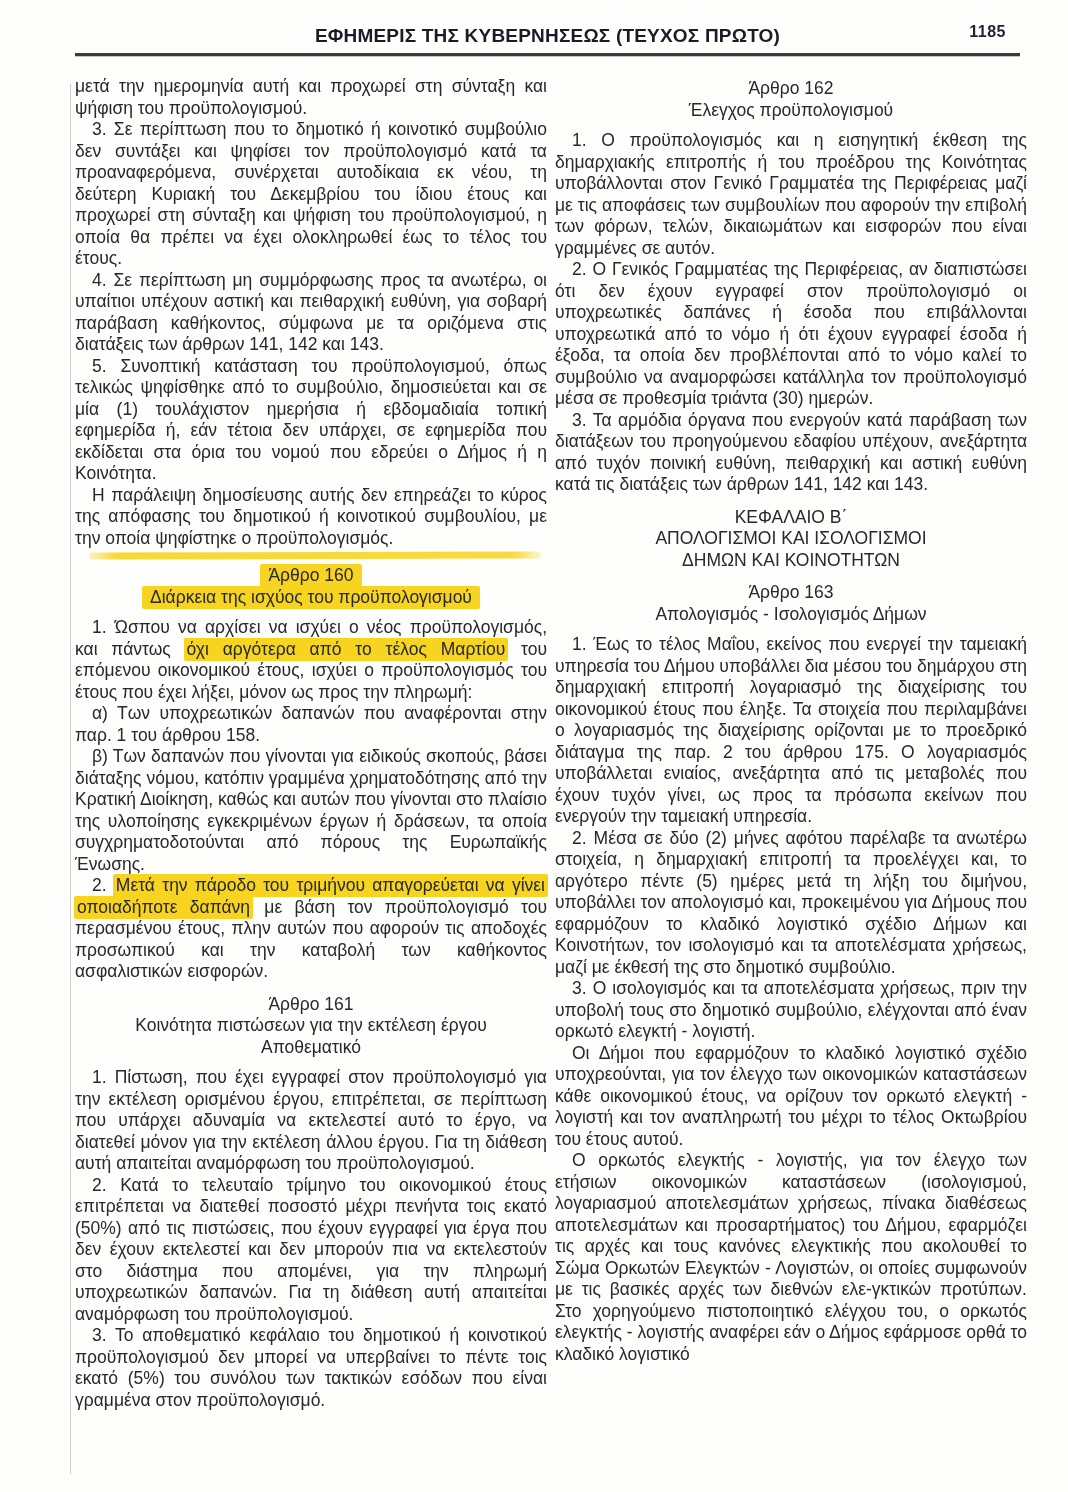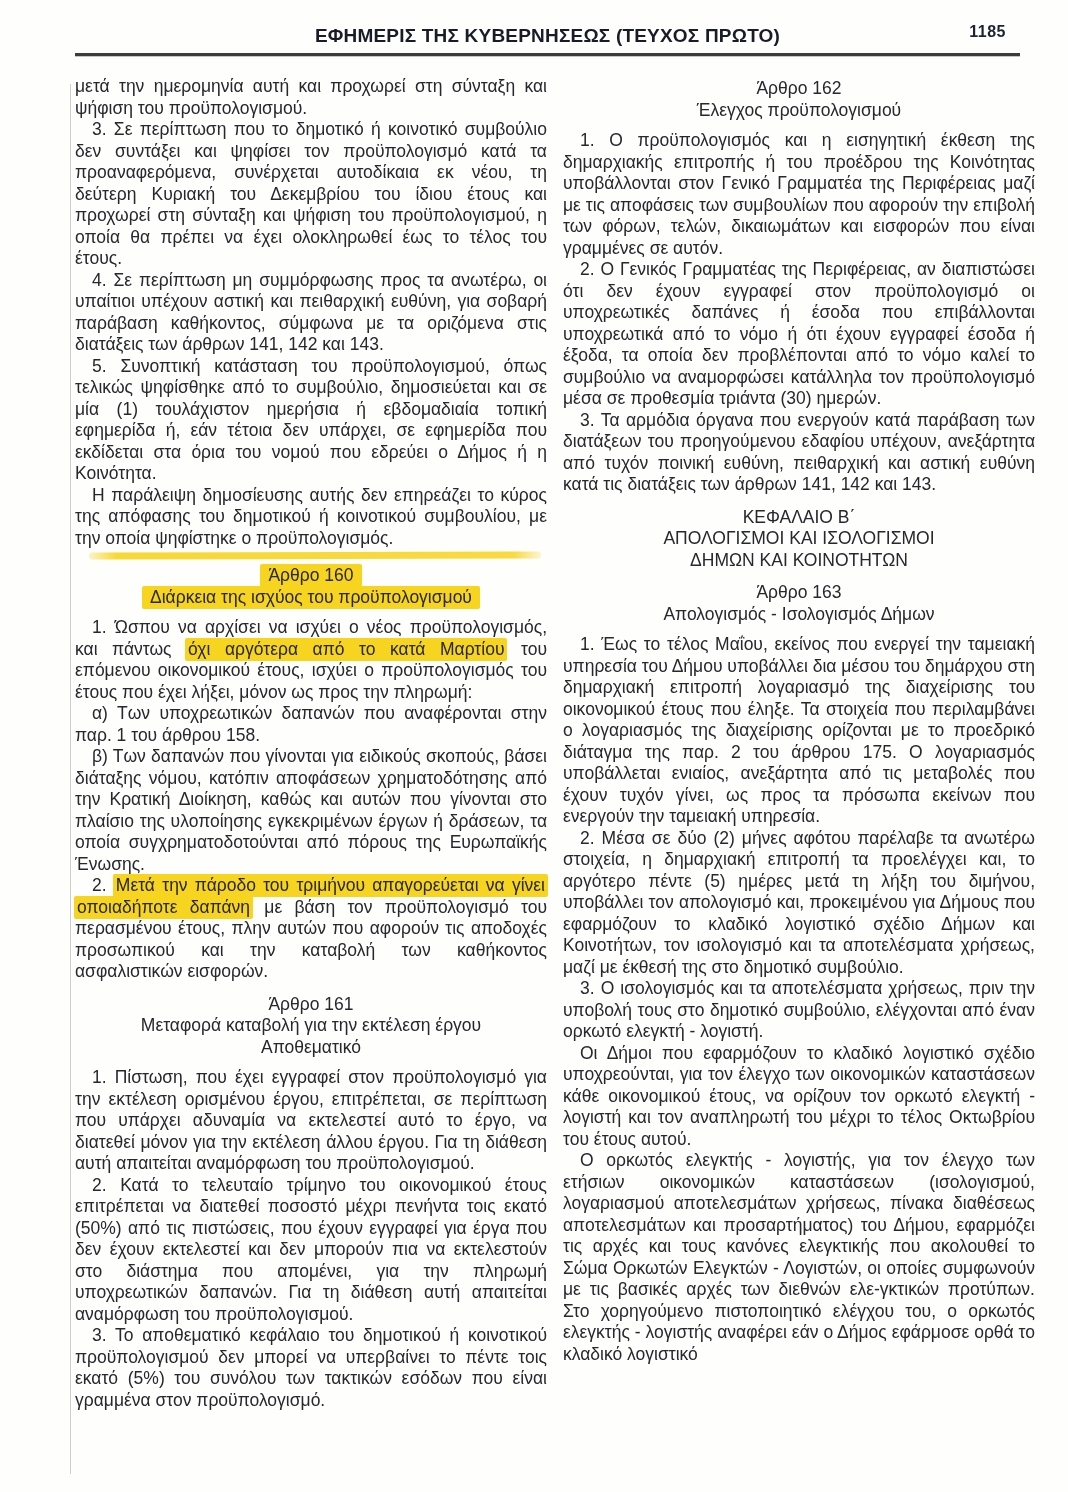--- a/index.html
+++ b/index.html
@@ -24,21 +24,21 @@
   .pagenum{
     position:absolute;right:14px;top:0;font-weight:bold;font-size:16px;
     color:#1a2233;letter-spacing:.5px;
   }
   .rule{
     position:absolute;left:75px;top:53px;width:945px;height:3px;
     background:#3c3c3c;box-shadow:0 1px 0 rgba(0,0,0,.22);
   }
   .content{
     position:absolute;left:75px;top:76px;width:960px;
-    display:flex;gap:16px;
+    display:flex;gap:8px;
   }
   .col{
     width:472px;
     font-size:17.5px;line-height:21.5px;
     text-align:justify;
   }
   .col p{margin:0;text-indent:17px;}
   .col p.noindent{text-indent:0;}
   .heading{text-align:center;text-indent:0;margin:11px 0 9px;}
   .heading .h-line{display:block;}
@@ -74,27 +74,27 @@
         <p class="noindent"><span>μετά την ημερομηνία αυτή και προχωρεί στη σύνταξη και ψήφιση του προϋπολογισμού.</span></p>
         <p><span>3. Σε περίπτωση που το δημοτικό ή κοινοτικό συμβούλιο δεν συντάξει και ψηφίσει τον προϋπολογισμό κατά τα προαναφερόμενα, συνέρχεται αυτοδίκαια εκ νέου, τη δεύτερη Κυριακή του Δεκεμβρίου του ίδιου έτους και προχωρεί στη σύνταξη και ψήφιση του προϋπολογισμού, η οποία θα πρέπει να έχει ολοκληρωθεί έως το τέλος του έτους.</span></p>
         <p><span>4. Σε περίπτωση μη συμμόρφωσης προς τα ανωτέρω, οι υπαίτιοι υπέχουν αστική και πειθαρχική ευθύνη, για σοβαρή παράβαση καθήκοντος, σύμφωνα με τα οριζόμενα στις διατάξεις των άρθρων 141, 142 και 143.</span></p>
         <p><span>5. Συνοπτική κατάσταση του προϋπολογισμού, όπως τελικώς ψηφίσθηκε από το συμβούλιο, δημοσιεύεται και σε μία (1) τουλάχιστον ημερήσια ή εβδομαδιαία τοπική εφημερίδα ή, εάν τέτοια δεν υπάρχει, σε εφημερίδα που εκδίδεται στα όρια του νομού που εδρεύει ο Δήμος ή η Κοινότητα.</span></p>
         <p><span>Η παράλειψη δημοσίευσης αυτής δεν επηρεάζει το κύρος της απόφασης του δημοτικού ή κοινοτικού συμβουλίου, με την οποία ψηφίστηκε ο προϋπολογισμός.</span></p>
         <div class="streak"></div>
         <div class="heading">
           <span class="h-line"><span class="hl">Άρθρο 160</span></span>
           <span class="h-line"><span class="hl">Διάρκεια της ισχύος του προϋπολογισμού</span></span>
         </div>
-        <p><span>1. Ώσπου να αρχίσει να ισχύει ο νέος προϋπολογισμός, και πάντως </span><span class="hl">όχι αργότερα από το κατά Μαρτίου</span><span> του επόμενου οικονομικού έτους, ισχύει ο προϋπολογισμός του έτους που έχει λήξει, μόνον ως προς την πληρωμή:</span></p>
+        <p><span>1. Ώσπου να αρχίσει να ισχύει ο νέος προϋπολογισμός, και πάντως </span><span class="hl">όχι αργότερα από το τέλος Μαρτίου</span><span> του επόμενου οικονομικού έτους, ισχύει ο προϋπολογισμός του έτους που έχει λήξει, μόνον ως προς την πληρωμή:</span></p>
         <p><span>α) Των υποχρεωτικών δαπανών που αναφέρονται στην παρ. 1 του άρθρου 158.</span></p>
-        <p><span>β) Των δαπανών που γίνονται για ειδικούς σκοπούς, βάσει διάταξης νόμου, κατόπιν αποφάσεων χρηματοδότησης από την Κρατική Διοίκηση, καθώς και αυτών που γίνονται στο πλαίσιο της υλοποίησης εγκεκριμένων έργων ή δράσεων, τα οποία συγχρηματοδοτούνται από πόρους της Ευρωπαϊκής Ένωσης.</span></p>
+        <p><span>β) Των δαπανών που γίνονται για ειδικούς σκοπούς, βάσει διάταξης νόμου, κατόπιν γραμμένα χρηματοδότησης από την Κρατική Διοίκηση, καθώς και αυτών που γίνονται στο πλαίσιο της υλοποίησης εγκεκριμένων έργων ή δράσεων, τα οποία συγχρηματοδοτούνται από πόρους της Ευρωπαϊκής Ένωσης.</span></p>
         <p><span>2. </span><span class="hl">Μετά την πάροδο του τριμήνου απαγορεύεται να γίνει οποιαδήποτε δαπάνη</span><span> με βάση τον προϋπολογισμό του περασμένου έτους, πλην αυτών που αφορούν τις αποδοχές προσωπικού και την καταβολή των καθήκοντος ασφαλιστικών εισφορών.</span></p>
         <div class="heading">
           <span class="h-line"><span>Άρθρο 161</span></span>
-          <span class="h-line"><span>Μεταφορά καταβολή για την εκτέλεση έργου</span></span>
+          <span class="h-line"><span>Κοινότητα πιστώσεων για την εκτέλεση έργου</span></span>
           <span class="h-line"><span>Αποθεματικό</span></span>
         </div>
         <p><span>1. Πίστωση, που έχει εγγραφεί στον προϋπολογισμό για την εκτέλεση ορισμένου έργου, επιτρέπεται, σε περίπτωση που υπάρχει αδυναμία να εκτελεστεί αυτό το έργο, να διατεθεί μόνον για την εκτέλεση άλλου έργου. Για τη διάθεση αυτή απαιτείται αναμόρφωση του προϋπολογισμού.</span></p>
         <p><span>2. Κατά το τελευταίο τρίμηνο του οικονομικού έτους επιτρέπεται να διατεθεί ποσοστό μέχρι πενήντα τοις εκατό (50%) από τις πιστώσεις, που έχουν εγγραφεί για έργα που δεν έχουν εκτελεστεί και δεν μπορούν πια να εκτελεστούν στο διάστημα που απομένει, για την πληρωμή υποχρεωτικών δαπανών. Για τη διάθεση αυτή απαιτείται αναμόρφωση του προϋπολογισμού.</span></p>
         <p><span>3. Το αποθεματικό κεφάλαιο του δημοτικού ή κοινοτικού προϋπολογισμού δεν μπορεί να υπερβαίνει το πέντε τοις εκατό (5%) του συνόλου των τακτικών εσόδων που είναι γραμμένα στον προϋπολογισμό.</span></p>
       </div>
     <div class="col" id="col-right">
         <div class="heading">
           <span class="h-line"><span>Άρθρο 162</span></span>
           <span class="h-line"><span>Έλεγχος προϋπολογισμού</span></span>

